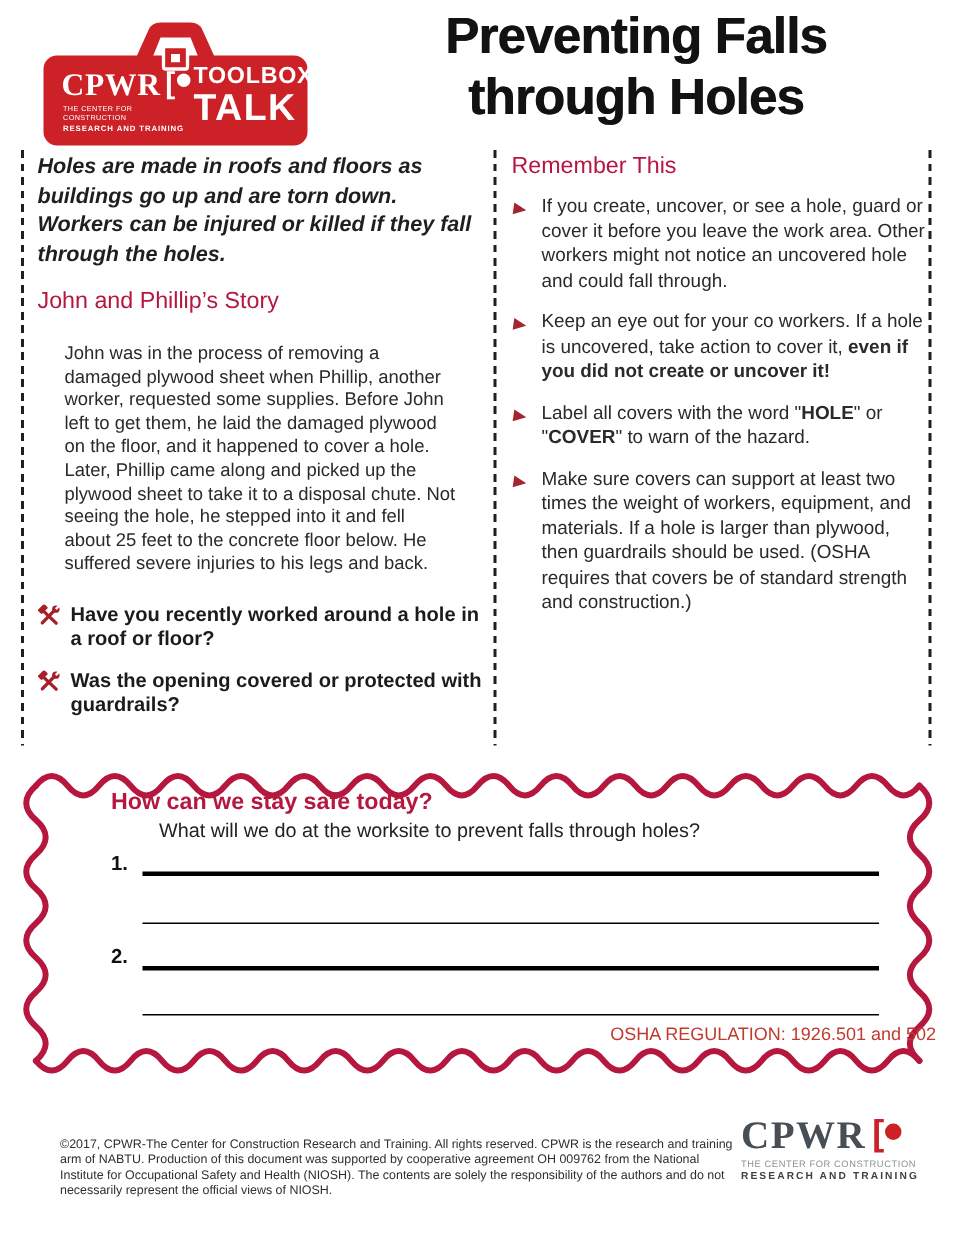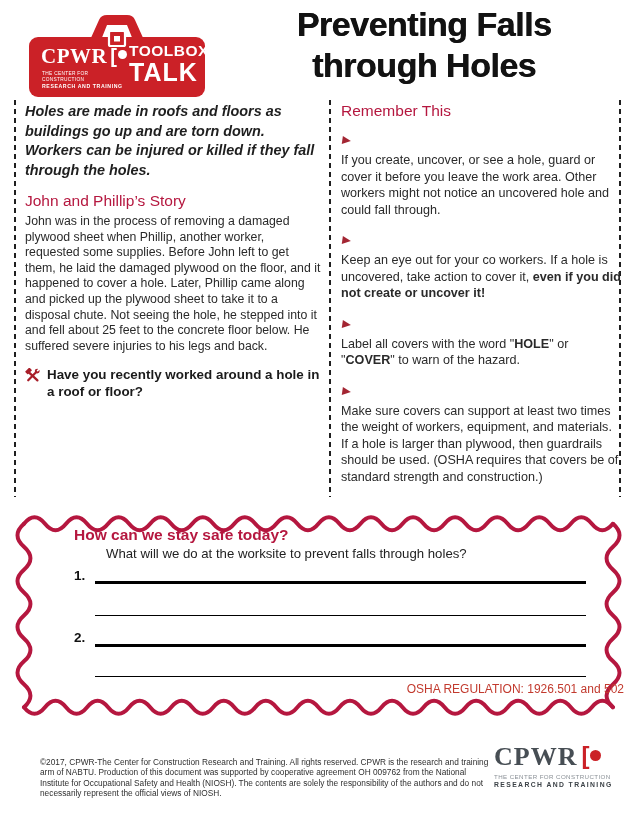--- a/index.html
+++ b/index.html
@@ -27,28 +27,28 @@
   }
   
   .columns{position:absolute;left:14px;top:100px;width:608px;height:397px;}
   .vdash{position:absolute;top:0;bottom:0;width:2px;
     background:repeating-linear-gradient(to bottom,#1f1f1f 0 5px,transparent 5px 9px);}
   .vdash.l{left:0;} .vdash.m{left:315px;} .vdash.r{left:605px;}
   .col-left{position:absolute;left:11px;top:2px;width:297px;}
   .col-right{position:absolute;left:327px;top:2px;width:280px;}
   .intro{font-style:italic;font-weight:bold;font-size:14.4px;line-height:19.5px;color:#1f1f1f;margin:0;}
   .red-head{color:#b5173f;font-weight:normal;font-size:15.5px;margin:12px 0 4px 0;}
-  .story{font-size:12.3px;line-height:15.6px;margin:0;color:#2a2a2a;}
+  .story{font-size:12.3px;line-height:15.6px;margin:18px;color:#2a2a2a;}
   .questions{margin-top:13px;}
   .question{display:flex;margin-bottom:11px;}
   .q-icon{flex:0 0 22px;padding-top:1px;}
   .q-text{font-weight:bold;font-size:13.4px;line-height:16.5px;color:#1b1b1b;margin:0;}
   .col-right .red-head{margin-top:0;}
   .bullets{margin-top:9px;}
-  .bullet{display:flex;margin-bottom:11px;flex-direction:column;}
+  .bullet{display:flex;margin-bottom:11px;}
   .b-icon{flex:0 0 20px;padding-top:3px;}
   .b-text{font-size:12.6px;line-height:16.5px;margin:0;color:#2a2a2a;}
   
   .safety{position:absolute;left:14px;top:511px;width:610px;height:207px;}
   .safety svg.wave{position:absolute;left:0;top:0;}
   .s-head{position:absolute;left:60px;top:15px;color:#b5173f;font-weight:bold;font-size:15.5px;}
   .s-prompt{position:absolute;left:60px;top:35px;font-size:13.2px;color:#222;margin-left:32px;}
   .ans-num{position:absolute;left:60px;font-weight:bold;font-size:13.5px;color:#111;}
   .ans-line{position:absolute;left:81px;right:38px;height:0;border-bottom:3px solid #000;}
   .ans-line.thin{border-bottom-width:1.6px;}
@@ -111,20 +111,34 @@
               <line x1="3.4" y1="3.8" x2="11.6" y2="11.6"></line>
               <line x1="11" y1="3.2" x2="3" y2="11.4"></line>
             </g>
             <rect x="0.4" y="1" width="5.8" height="3.6" rx="0.7" transform="rotate(-45 3.3 2.8)" fill="#a81e29"></rect>
             <circle cx="11.4" cy="2.9" r="2.3" fill="#a81e29"></circle>
             <line x1="11.4" y1="2.9" x2="13.7" y2="0.5" stroke="#ffffff" stroke-width="1.5"></line>
           </svg>
         </span>
         <p class="q-text">Have you recently worked around a hole in a roof or floor?</p>
       </div>
+      <div class="question">
+        <span class="q-icon">
+          <svg width="15" height="15" viewBox="0 0 14 14">
+            <g stroke="#a81e29" stroke-width="2.1" stroke-linecap="round">
+              <line x1="3.4" y1="3.8" x2="11.6" y2="11.6"></line>
+              <line x1="11" y1="3.2" x2="3" y2="11.4"></line>
+            </g>
+            <rect x="0.4" y="1" width="5.8" height="3.6" rx="0.7" transform="rotate(-45 3.3 2.8)" fill="#a81e29"></rect>
+            <circle cx="11.4" cy="2.9" r="2.3" fill="#a81e29"></circle>
+            <line x1="11.4" y1="2.9" x2="13.7" y2="0.5" stroke="#ffffff" stroke-width="1.5"></line>
+          </svg>
+        </span>
+        <p class="q-text">Was the opening covered or protected with guardrails?</p>
+      </div>
     </div>
   </div>
 
   <div class="col-right">
     <div class="red-head">Remember This</div>
     <div class="bullets">
 
       <div class="bullet">
         <span class="b-icon">
           <svg width="11" height="11" viewBox="0 0 12 12">

